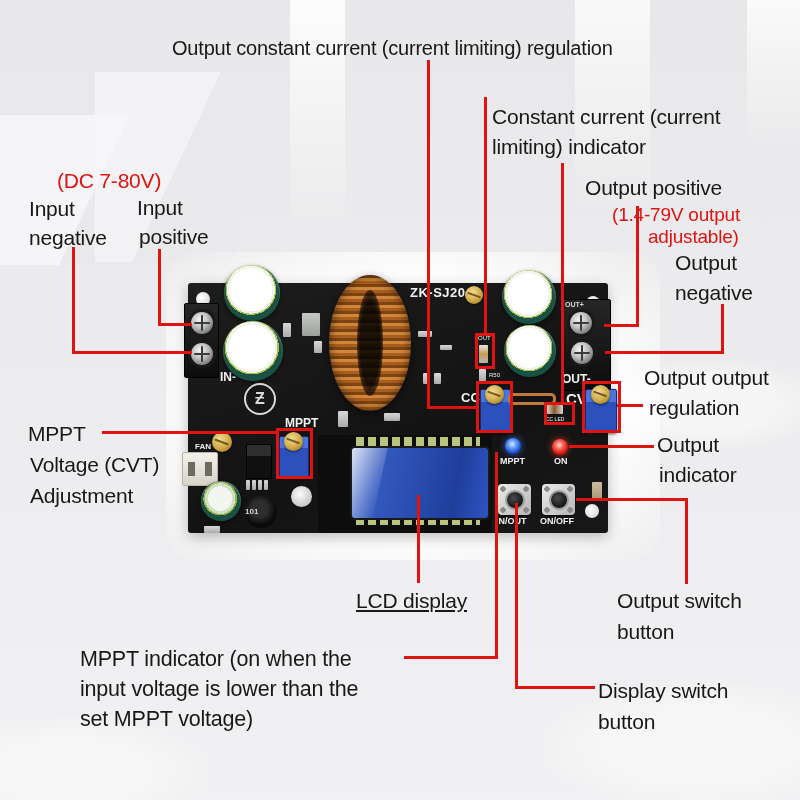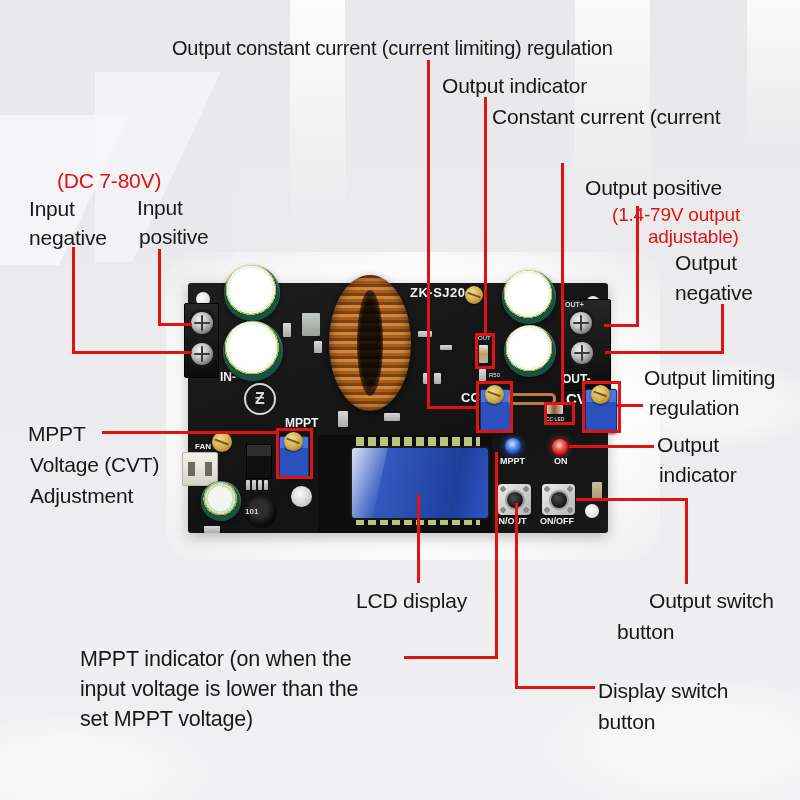--- a/index.html
+++ b/index.html
@@ -200,50 +200,50 @@
   <div class="ln" style="left:495px;top:452px;width:3px;height:207px;"></div>
   <div class="ln" style="left:404px;top:656px;width:94px;height:3px;"></div>
   <div class="ln" style="left:417px;top:495px;width:3px;height:88px;"></div>
   <div class="ln" style="left:102px;top:431px;width:176px;height:3px;"></div>
   <div class="ln" style="left:72px;top:247px;width:3px;height:107px;"></div>
   <div class="ln" style="left:72px;top:351px;width:120px;height:3px;"></div>
   <div class="ln" style="left:158px;top:249px;width:3px;height:77px;"></div>
   <div class="ln" style="left:158px;top:323px;width:34px;height:3px;"></div>
 
   <div class="lbl" style="left:172px;top:33px;font-size:20px;">Output constant current (current limiting) regulation</div>
-  <div class="lbl" style="left:442px;top:71px;">Output indicator</div>
 
   <div class="lbl" style="left:492px;top:102px;">Constant current (current</div>
+  <div class="lbl" style="left:492px;top:132px;">limiting) indicator</div>
 
   <div class="lbl" style="left:585px;top:173px;">Output positive</div>
   <div class="lbl red small" style="left:612px;top:203px;">(1.4-79V output</div>
   <div class="lbl red small" style="left:648px;top:225px;">adjustable)</div>
 
   <div class="lbl" style="left:675px;top:248px;">Output</div>
   <div class="lbl" style="left:675px;top:278px;">negative</div>
 
   <div class="lbl red" style="left:57px;top:166px;">(DC 7-80V)</div>
   <div class="lbl" style="left:29px;top:194px;">Input</div>
   <div class="lbl" style="left:29px;top:223px;">negative</div>
   <div class="lbl" style="left:137px;top:193px;">Input</div>
   <div class="lbl" style="left:139px;top:222px;">positive</div>
 
-  <div class="lbl" style="left:644px;top:363px;">Output limiting</div>
+  <div class="lbl" style="left:644px;top:363px;">Output output</div>
   <div class="lbl" style="left:649px;top:393px;">regulation</div>
 
   <div class="lbl" style="left:657px;top:430px;">Output</div>
   <div class="lbl" style="left:659px;top:460px;">indicator</div>
 
   <div class="lbl" style="left:28px;top:419px;">MPPT</div>
   <div class="lbl" style="left:30px;top:450px;">Voltage (CVT)</div>
   <div class="lbl" style="left:30px;top:481px;">Adjustment</div>
 
-  <div class="lbl" style="left:356px;top:586px;">LCD display</div>
-
-  <div class="lbl" style="left:617px;top:586px;margin-left:32px;">Output switch</div>
+  <div class="lbl" style="left:356px;top:586px;text-decoration:underline;">LCD display</div>
+
+  <div class="lbl" style="left:617px;top:586px;">Output switch</div>
   <div class="lbl" style="left:617px;top:617px;">button</div>
 
   <div class="lbl" style="left:80px;top:644px;font-size:21.5px;">MPPT indicator (on when the</div>
   <div class="lbl" style="left:80px;top:674px;font-size:21.5px;">input voltage is lower than the</div>
   <div class="lbl" style="left:80px;top:704px;font-size:21.5px;">set MPPT voltage)</div>
 
   <div class="lbl" style="left:598px;top:676px;">Display switch</div>
   <div class="lbl" style="left:598px;top:707px;">button</div>
 
 </div>

